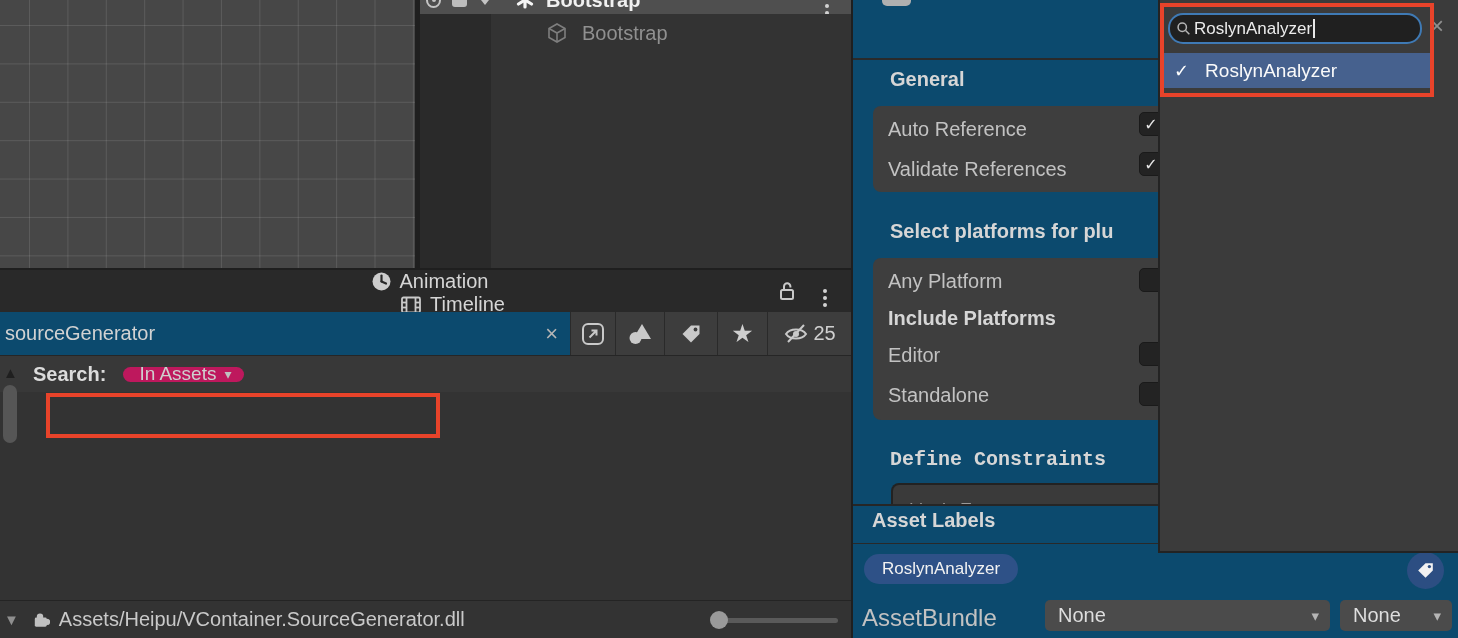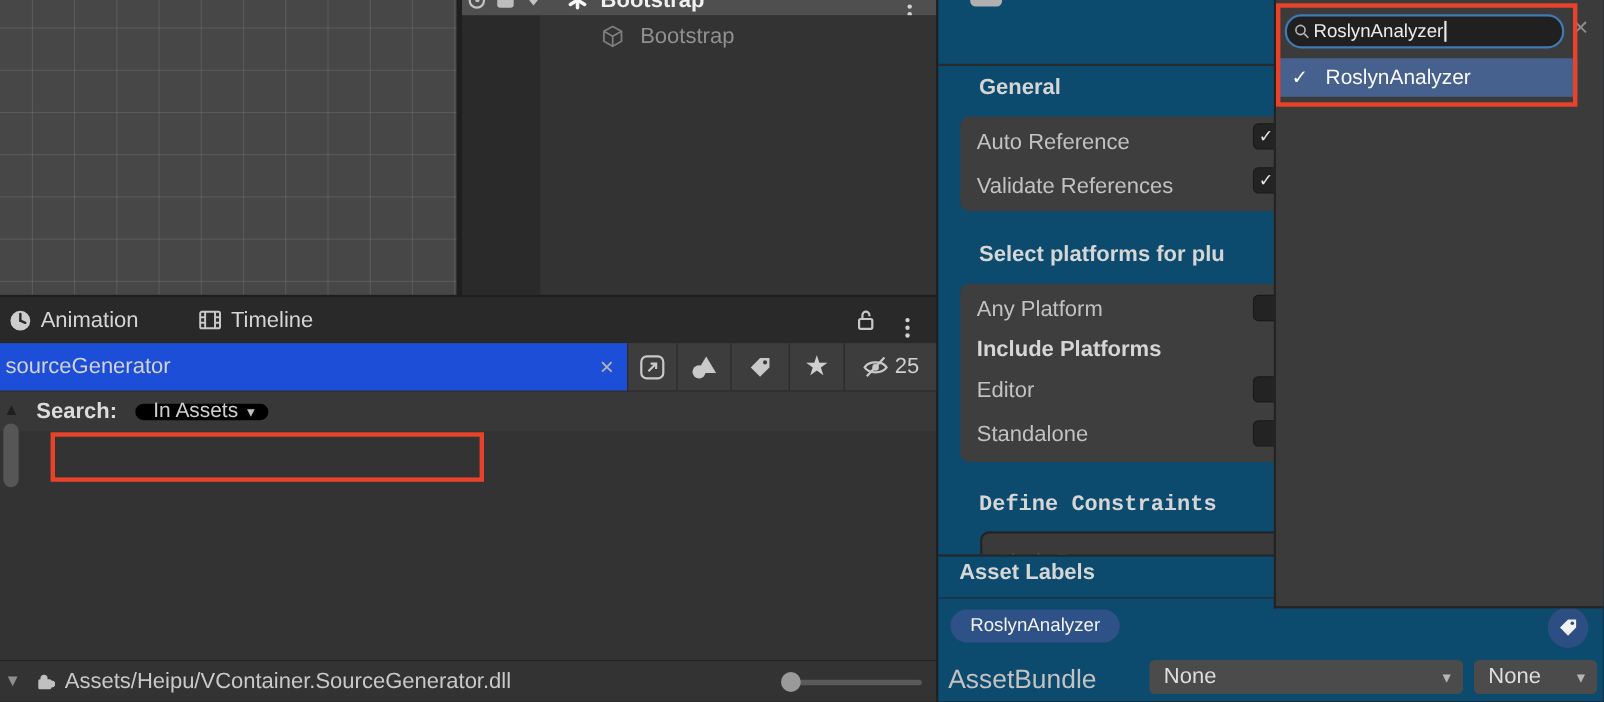--- a/index.html
+++ b/index.html
@@ -24,35 +24,35 @@
   .hier-title{font-size:20px;font-weight:700;color:#f0f0f0;margin-left:11px;}
   .dots{width:4px;height:4px;border-radius:50%;background:#d2d2d2;box-shadow:0 7px 0 #d2d2d2,0 14px 0 #d2d2d2;}
   .hier-kebab{position:absolute;right:22px;top:4px;}
   .hier-gutter{position:absolute;left:0;top:14px;width:71px;height:254px;background:#2a2a2a;}
   .hier-row{position:absolute;left:71px;right:0;top:14px;height:38px;background:#333;display:flex;align-items:center;}
   .hier-row .cube{margin-left:54px;}
   .hier-row-label{font-size:20px;color:#909090;margin-left:13px;}
 
   
   .anim-panel{position:absolute;left:0;top:270px;width:851px;height:368px;background:#333;}
-  .tabbar{position:absolute;left:0;top:0;width:100%;height:42px;background:#292929;display:flex;align-items:center;}
+  .tabbar{position:absolute;left:0;top:0;width:100%;height:42px;background:#292929;display:flex;align-items:center;flex-direction:column;}
   .tab{display:flex;align-items:center;gap:8px;font-size:20px;color:#d6d6d6;}
   .tab-anim{margin-left:8px;}
   .tab-tl{margin-left:54px;}
   .tabbar-right{position:absolute;right:24px;top:10px;display:flex;align-items:center;gap:26px;}
   .toolbar{position:absolute;left:0;top:42px;width:100%;height:44px;background:#3d3d3d;display:flex;border-bottom:1px solid #262626;}
-  .search-field{width:570px;height:100%;background:#1d4ed8;display:flex;align-items:center;position:relative;}
+  .search-field{width:570px;height:100%;background:#0c4a6e;display:flex;align-items:center;position:relative;}
   .search-text{font-size:20px;color:#d2d2d2;margin-left:5px;}
   .clear-x{position:absolute;right:12px;font-size:22px;color:#b5b5b5;line-height:1;cursor:default;}
   .tb-btn{height:100%;display:flex;align-items:center;justify-content:center;border-left:1px solid #2a2a2a;}
   .hidden-count{font-size:20px;color:#d0d0d0;margin-left:4px;}
   .star-glyph{font-size:25px;color:#cfcfcf;line-height:1;}
   .scope-row{position:absolute;left:0;top:86px;width:100%;height:36px;background:#383838;display:flex;align-items:center;}
   .scope-label{font-size:20px;font-weight:700;color:#dcdcdc;margin-left:33px;}
-  .scope-pill{margin-left:17px;height:15px;background:#000000;border-radius:15px;display:flex;align-items:center;padding:0 12px 0 16px;gap:8px;}
+  .scope-pill{margin-left:17px;height:15px;background:#be185d;border-radius:15px;display:flex;align-items:center;padding:0 12px 0 16px;gap:8px;}
   .scope-pill-text{font-size:19px;color:#cfcfcf;}
   .pill-caret{font-size:14px;color:#bfbfbf;}
   .results{position:absolute;left:0;top:122px;width:100%;height:208px;background:#2e2e2e;}
   .result-row{position:absolute;left:20px;right:0;top:4px;height:37px;background:#3d3d3d;display:flex;align-items:center;}
   .result-row .puzzle{margin-left:44px;}
   .result-label{font-size:20px;color:#d0d0d0;margin-left:12px;}
   .scroll-up{position:absolute;left:3px;top:94px;font-size:15px;color:#1f1f1f;}
   .scroll-thumb{position:absolute;left:3px;top:115px;width:14px;height:58px;border-radius:7px;background:#565656;}
   .status-bar{position:absolute;left:0;bottom:0;width:100%;height:38px;background:#333;border-top:1px solid #242424;display:flex;align-items:center;}
   .scroll-down{font-size:15px;color:#8f8f8f;margin-left:4px;}

